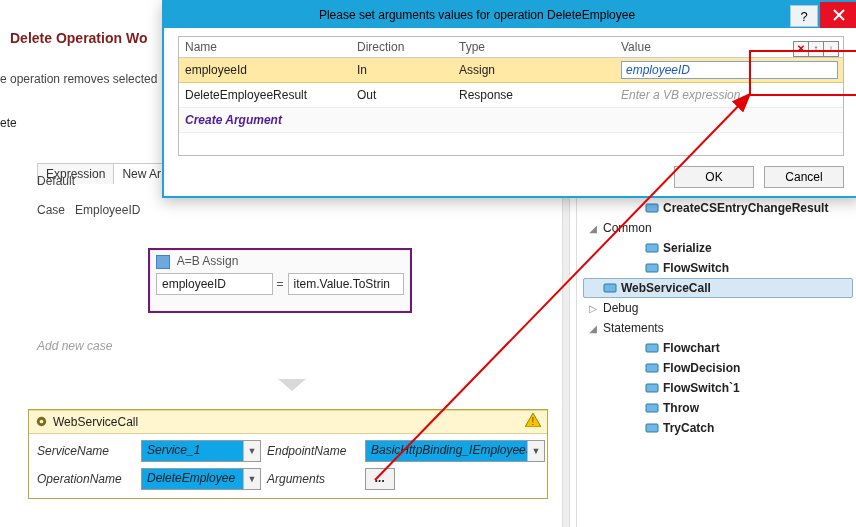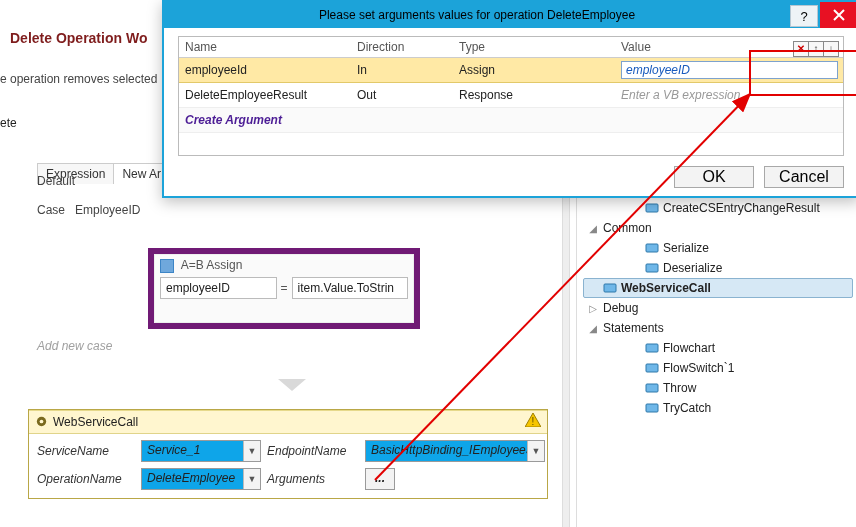--- a/index.html
+++ b/index.html
@@ -60,23 +60,23 @@
   }
   .wf-case {
     position: absolute;
     left: 37px; top: 203px;
     color: #444;
   }
   .assign-box {
     position: absolute;
     left: 148px; top: 248px;
     width: 248px;
-    border: 6px solid #701a75;
+    border: 2px solid #701a75;
     background: #fafafa;
-    padding: 4px 6px 24px 6px;
+    padding: 4px 6px 16px 6px;
     box-shadow: 0 0 0 1px #eee inset;
   }
   .assign-title {
     font-size: 12px; color: #555; padding-bottom: 4px;
   }
   .assign-title .ico {
     display:inline-block; width:12px; height:12px;
     background:#6fa8dc; vertical-align:middle; margin-right:4px;
     border:1px solid #3d85c6;
   }
@@ -159,21 +159,21 @@
     border-radius:2px;
   }
   .tb-row .tw { width:12px; text-align:center; color:#888; font-size:10px; }
   .tb-row .ic { width:14px; height:14px; display:inline-block; }
   .tb-row.selected {
     background:#d6e8f5;
     border:1px solid #8ab3d0;
     padding:2px 3px;
     font-weight:600;
   }
-  .tb-indent-2 { padding-left:46px; }
+  .tb-indent-2 { padding-left:46px;font-weight:bold; }
 
   
   .splitter {
     position:absolute; left:562px; top:196px; width:6px; height:331px;
     background:#eee; border-left:1px solid #ddd; border-right:1px solid #ddd;
   }
 
   
   .dialog {
     position:absolute;
@@ -250,21 +250,21 @@
     background:#fafafa;
     font-weight:bold;
   }
   .dlg-buttons {
     position:absolute; right:14px; bottom:8px;
     display:flex; gap:10px;
   }
   .dlg-buttons button {
     width:80px; height:22px;
     background:#f3f3f3; border:1px solid #a8a8a8;
-    font-size:16px;
+    font-size:12px;
   }
   
   .red-outline {
     position:absolute;
     border:2px solid #e20000;
     z-index:60;
     pointer-events:none;
   }
   .red-outline.value-header { left:749px; top:50px; width:132px; height:42px; }
   
@@ -371,21 +371,21 @@
           <span class="ic"><svg viewBox="0 0 14 14">
               <rect x="1" y="3" width="12" height="8" rx="1" fill="#6fb7e8" stroke="#2f78aa"></rect>
             </svg></span>
           <span>Serialize</span>
         </div>
         <div class="tb-row tb-indent-2">
           <span class="tw">&nbsp;</span>
           <span class="ic"><svg viewBox="0 0 14 14">
               <rect x="1" y="3" width="12" height="8" rx="1" fill="#6fb7e8" stroke="#2f78aa"></rect>
             </svg></span>
-          <span>Deserialize</span>
+          <span>FlowSwitch</span>
         </div>
         <div class="tb-row tb-indent-2 selected">
           <span class="tw">&nbsp;</span>
           <span class="ic"><svg viewBox="0 0 14 14">
               <rect x="1" y="3" width="12" height="8" rx="1" fill="#6fb7e8" stroke="#2f78aa"></rect>
             </svg></span>
           <span>WebServiceCall</span>
         </div>
         <div class="tb-row ">
           <span class="tw">▷</span>
@@ -394,20 +394,27 @@
         <div class="tb-row ">
           <span class="tw">◢</span>
           <span>Statements</span>
         </div>
         <div class="tb-row tb-indent-2">
           <span class="tw">&nbsp;</span>
           <span class="ic"><svg viewBox="0 0 14 14">
               <rect x="1" y="3" width="12" height="8" rx="1" fill="#6fb7e8" stroke="#2f78aa"></rect>
             </svg></span>
           <span>Flowchart</span>
+        </div>
+        <div class="tb-row tb-indent-2">
+          <span class="tw">&nbsp;</span>
+          <span class="ic"><svg viewBox="0 0 14 14">
+              <rect x="1" y="3" width="12" height="8" rx="1" fill="#6fb7e8" stroke="#2f78aa"></rect>
+            </svg></span>
+          <span>FlowDecision</span>
         </div>
         <div class="tb-row tb-indent-2">
           <span class="tw">&nbsp;</span>
           <span class="ic"><svg viewBox="0 0 14 14">
               <rect x="1" y="3" width="12" height="8" rx="1" fill="#6fb7e8" stroke="#2f78aa"></rect>
             </svg></span>
           <span>FlowSwitch`1</span>
         </div>
         <div class="tb-row tb-indent-2">
           <span class="tw">&nbsp;</span>

